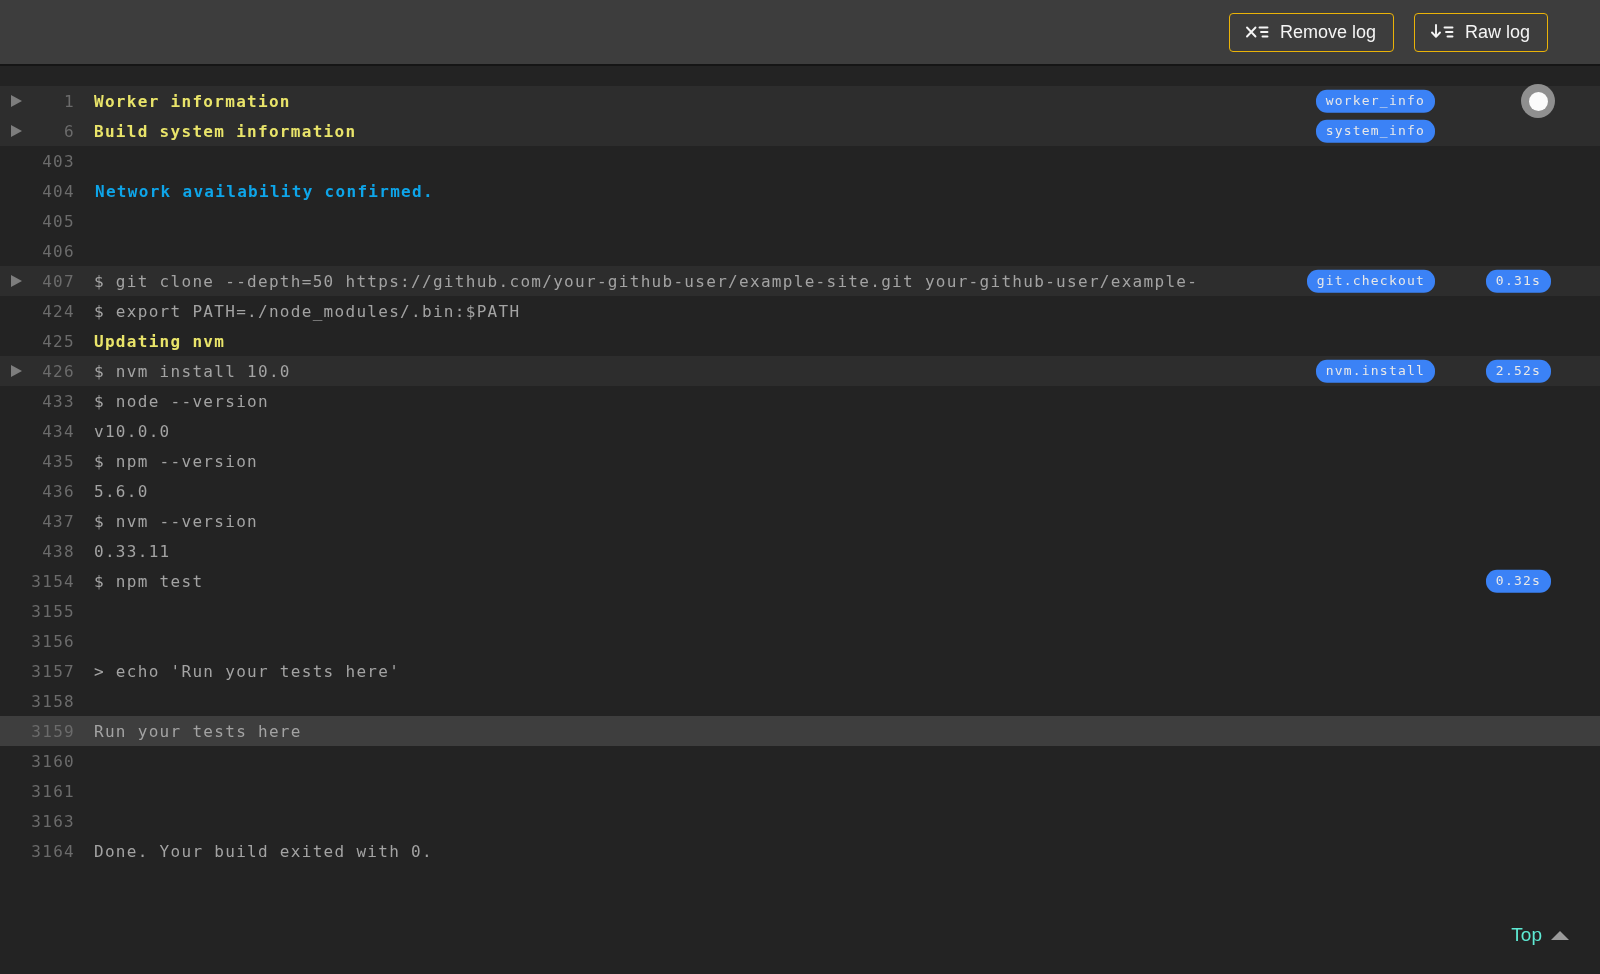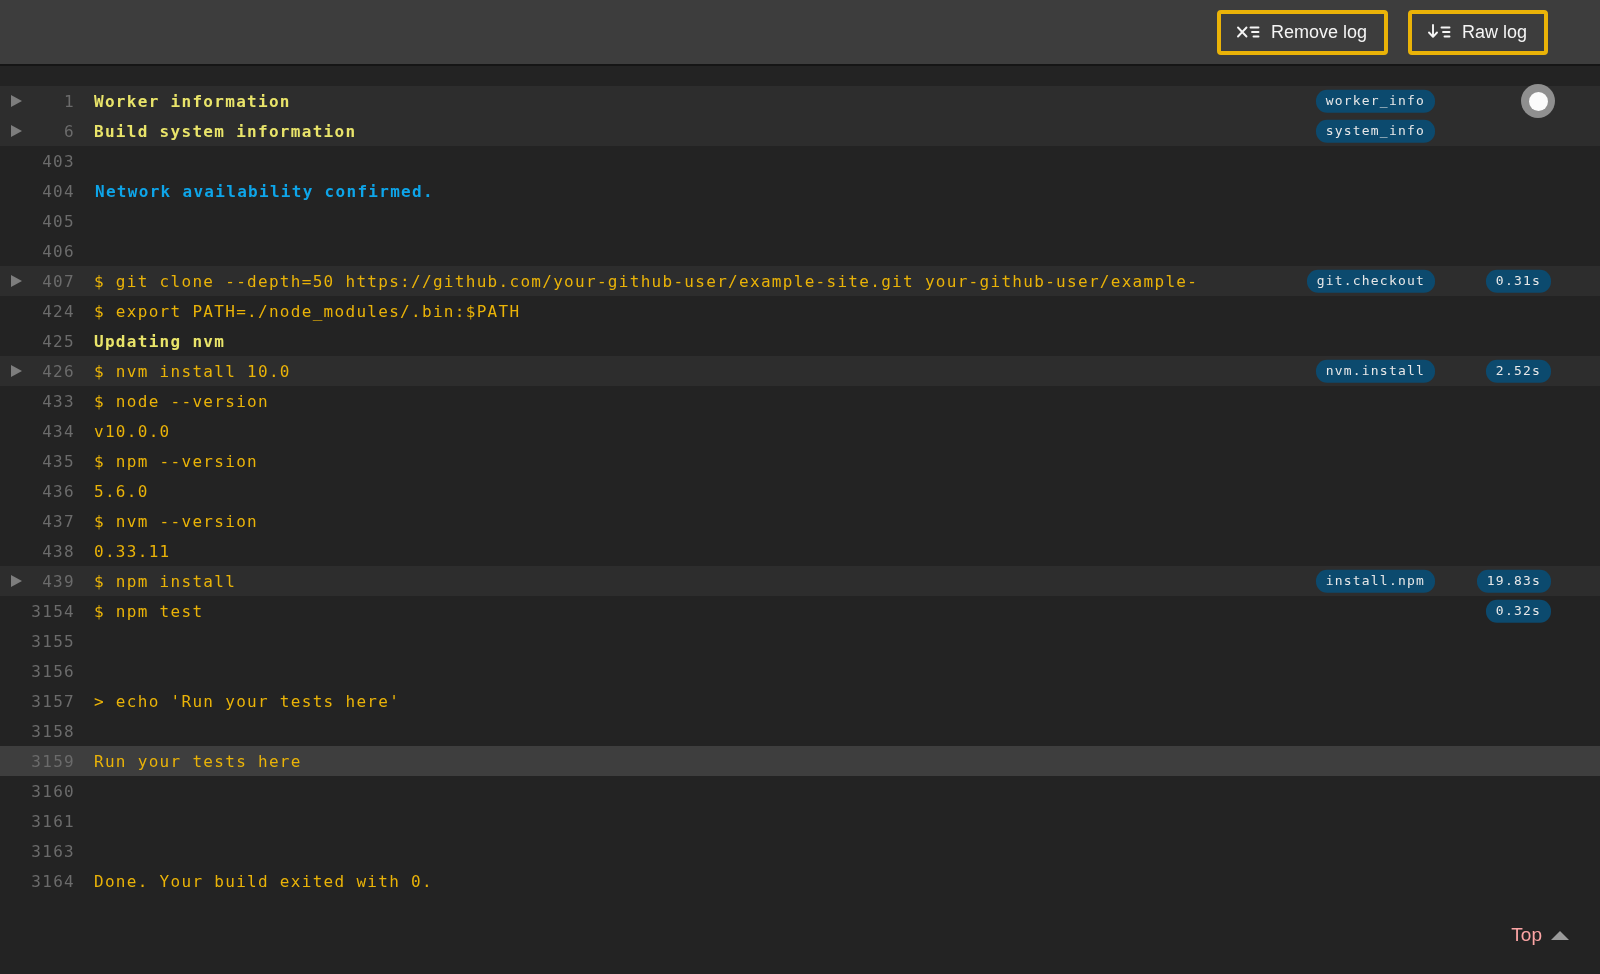--- a/index.html
+++ b/index.html
@@ -20,21 +20,21 @@
     align-items: center;
     justify-content: flex-end;
     gap: 20px;
     padding-right: 52px;
   }
   .tb-btn {
     display: flex;
     align-items: center;
     gap: 11px;
     background: transparent;
-    border: 4px solid #eab308;
+    border: 1px solid #eab308;
     border-radius: 4px;
     color: #f5f5f5;
     font-family: "Liberation Sans", sans-serif;
     font-size: 18px;
     padding: 9px 17px 10px 15px;
     cursor: pointer;
     line-height: 1;
   }
   .tb-btn svg { display: block; }
 
@@ -68,31 +68,31 @@
     width: 75px;
     flex: none;
     text-align: right;
     color: #6b6b6b;
     cursor: pointer;
   }
   .text {
     margin-left: 19px;
     white-space: pre;
     overflow: hidden;
-    color: #eab308;
+    color: #a3a3a3;
     max-width: 1190px;
   }
   .text.style-section { color: #e9e46a; font-weight: bold; }
   .text.style-success { color: #0ea5e9; font-weight: bold; margin-left: 20px; }
 
   .pill {
     position: absolute;
     top: 50%;
     transform: translateY(-50%);
-    background: #0c4a6e;
+    background: #3b82f6;
     color: #e8e8e8;
     font-family: "DejaVu Sans Mono", monospace;
     font-size: 13px;
     letter-spacing: 1.2px;
     padding: 3px 10px 4px 10px;
     border-radius: 11px;
     line-height: 1.2;
     white-space: nowrap;
   }
   .pill.tag  { right: 165px; }
@@ -117,21 +117,21 @@
     width: 19px; height: 19px;
     border-radius: 50%;
     background: #fbfbfb;
   }
 
   
   .top-link {
     position: absolute;
     right: 31px;
     top: 924px;
-    color: #fca5a5;
+    color: #5eead4;
     font-size: 19px;
     display: flex;
     align-items: center;
     gap: 9px;
     cursor: pointer;
     text-decoration: none;
   }
   .caret-up {
     width: 0; height: 0;
     border-bottom: 9px solid #9b9b9b;
@@ -241,27 +241,20 @@
         <span class="text style-plain">5.6.0</span>
       </div>
       <div class="row">
         <span class="num">437</span>
         <span class="text style-plain">$ nvm --version</span>
       </div>
       <div class="row">
         <span class="num">438</span>
         <span class="text style-plain">0.33.11</span>
       </div>
-      <div class="row bg-fold">
-        <span class="fold-arrow"></span>
-        <span class="num">439</span>
-        <span class="text style-plain">$ npm install</span>
-        <span class="pill tag">install.npm</span>
-        <span class="pill time">19.83s</span>
-      </div>
       <div class="row">
         <span class="num">3154</span>
         <span class="text style-plain">$ npm test</span>
         <span class="pill time">0.32s</span>
       </div>
       <div class="row">
         <span class="num">3155</span>
         <span class="text style-plain"></span>
       </div>
       <div class="row">

